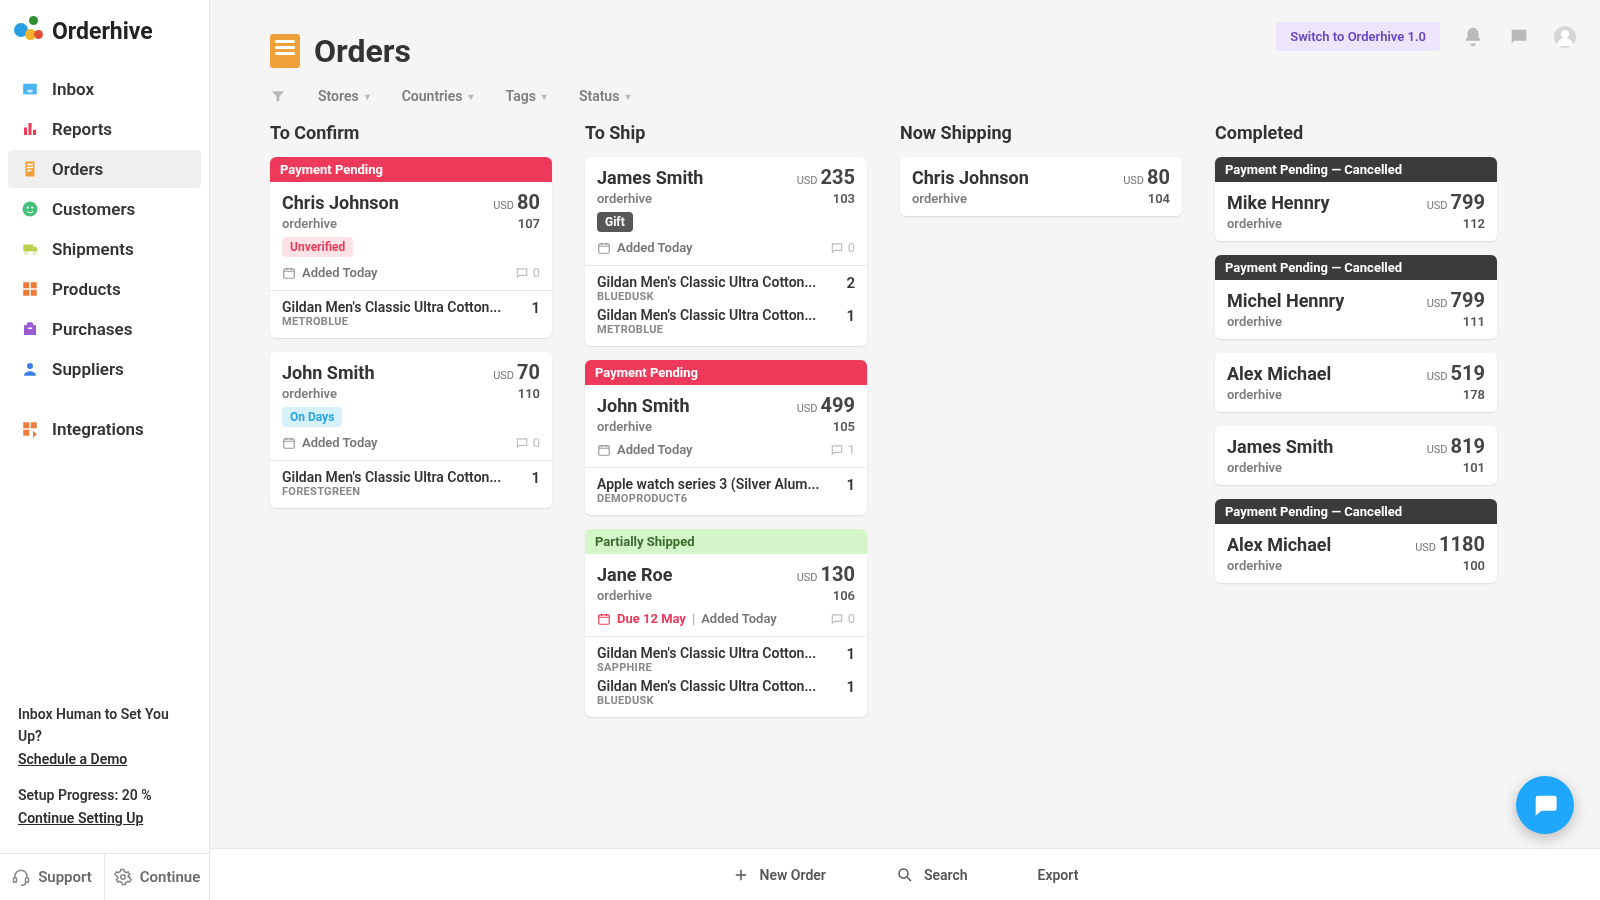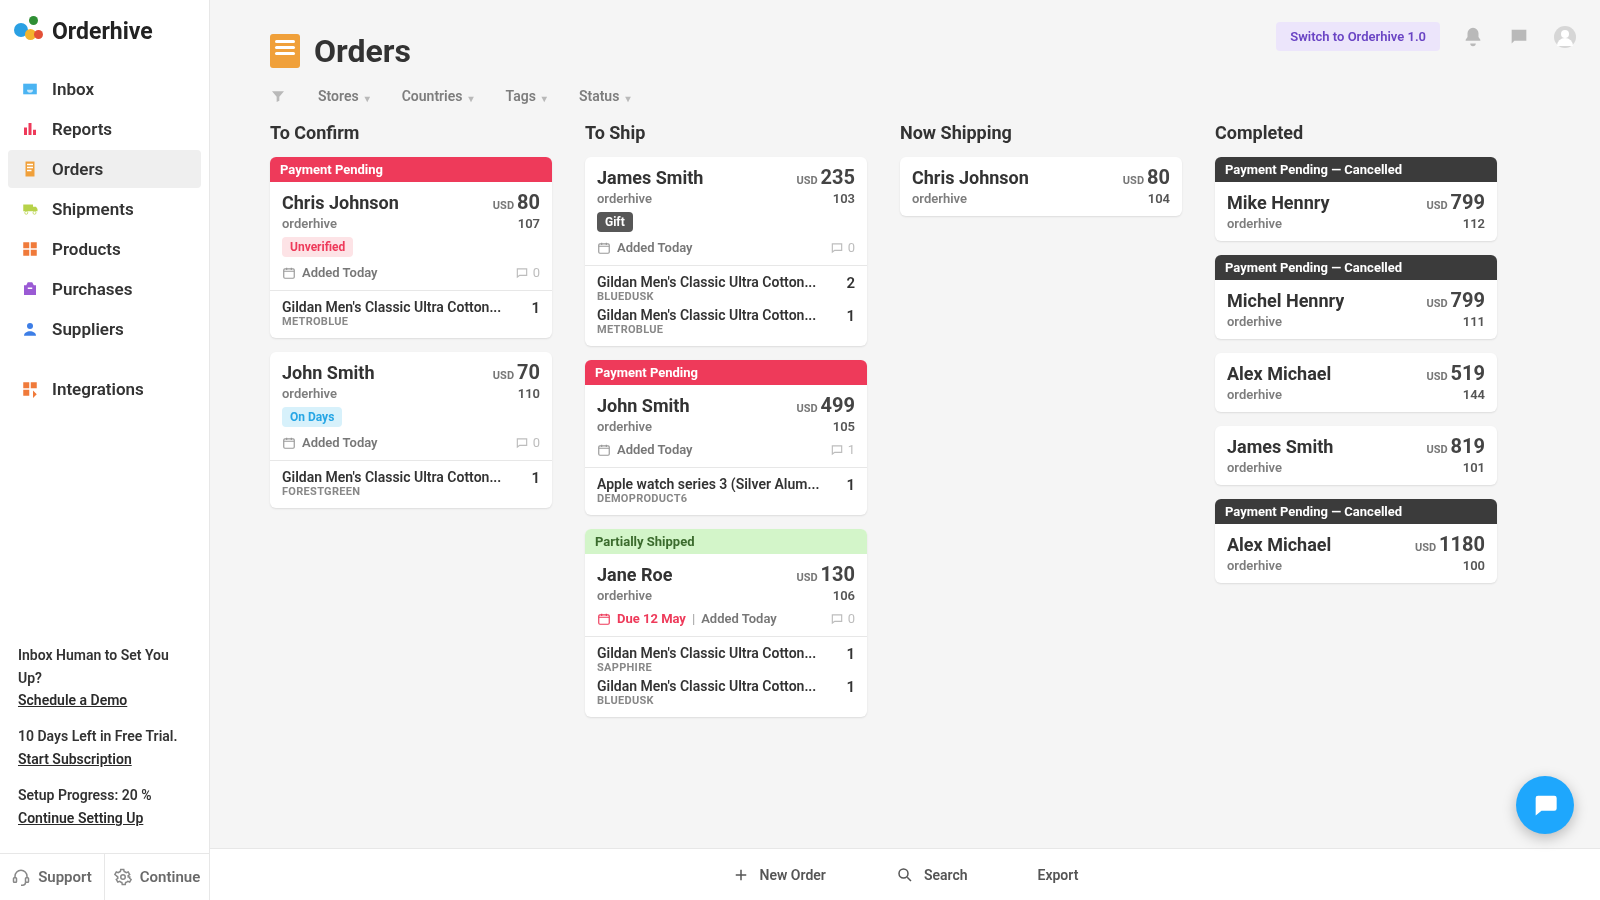--- a/index.html
+++ b/index.html
@@ -43,36 +43,36 @@
   
   .main{position:absolute;left:210px;right:0;top:0;bottom:52px;overflow:hidden;}
   .topbar{position:absolute;right:22px;top:22px;display:flex;align-items:center;gap:20px;}
   .top-ico{width:26px;height:26px;color:#b9b9b9;display:flex;align-items:center;justify-content:center;}
   .switch-btn{background:#ece5fb;color:var(--purple);padding:7px 14px;border-radius:4px;font-size:13px;font-weight:600;}
   .page-title{display:flex;align-items:center;gap:14px;padding:32px 60px 14px 60px;font-size:32px;font-weight:700;color:#333;}
   .page-title .title-ico{width:30px;height:34px;border-radius:3px;background:var(--gold);position:relative;}
   .page-title .title-ico::before{content:"";position:absolute;left:5px;right:5px;top:6px;height:3px;background:#fff;border-radius:2px;box-shadow:0 6px 0 #fff,0 12px 0 #fff;}
   .filters{display:flex;align-items:center;gap:32px;padding:4px 60px 18px 60px;color:var(--muted);font-weight:600;}
   .filter-ico{color:#b9b9b9;}
-  .filter{display:flex;align-items:flex-end;gap:6px;cursor:pointer;}
+  .filter{display:flex;align-items:center;gap:6px;cursor:pointer;}
   .chev{font-size:10px;color:#b9b9b9;}
   
   .board{display:flex;gap:33px;padding:0 60px;align-items:flex-start;}
   .col{width:282px;flex:0 0 282px;}
   .col-title{font-size:18px;font-weight:700;color:#333;margin-bottom:14px;}
   .card{background:var(--card);border-radius:6px;box-shadow:0 1px 2px rgba(0,0,0,0.1);margin-bottom:14px;overflow:hidden;}
   .banner{padding:5px 10px;font-size:13px;font-weight:700;color:#fff;}
   .b-red{background:var(--red);}
   .b-dark{background:var(--dark-banner);}
   .b-green{background:var(--green-soft);color:#3b6b2d;}
   .card-body{padding:8px 12px 10px 12px;}
   .row1{display:flex;justify-content:space-between;align-items:baseline;}
   .cust{font-size:18px;font-weight:700;color:#333;white-space:nowrap;overflow:hidden;text-overflow:ellipsis;max-width:150px;}
   .price{font-size:20px;font-weight:700;color:#444;}
-  .price .cur{font-size:11px;font-weight:700;color:#777;margin-right:3px;text-align:right;}
+  .price .cur{font-size:11px;font-weight:400;color:#777;margin-right:3px;text-align:right;}
   .row2{display:flex;justify-content:space-between;align-items:center;margin-top:2px;}
   .store{font-size:13px;color:var(--muted);font-weight:600;}
   .oid{font-size:13px;color:#555;font-weight:600;}
   .tag{display:inline-block;padding:3px 8px;border-radius:4px;font-size:12px;font-weight:700;margin-top:6px;}
   .tag-unverified{background:#fde3e6;color:var(--red);}
   .tag-hold{background:#d7f1fb;color:var(--blue);}
   .tag-gift{background:#575757;color:#fff;}
   .meta{display:flex;justify-content:space-between;align-items:center;margin-top:8px;color:#777;font-size:13px;}
   .meta .left{display:flex;align-items:center;gap:6px;font-weight:600;justify-content:space-between;}
   .due{color:var(--red);font-weight:700;}
@@ -128,20 +128,31 @@
       <div class="nav-item active">
         <span class="ico" style="color:#f0a03a">
           <svg width="18" height="18" viewBox="0 0 24 24" fill="currentColor">
             <path d="M6 2h12v20H6z"></path>
             <path d="M8 6h8M8 10h8M8 14h6" stroke="#fff" stroke-width="2"></path>
           </svg>
         </span>
         <span>Orders</span>
       </div>
       <div class="nav-item">
+        <span class="ico" style="color:#45c27a">
+          <svg width="18" height="18" viewBox="0 0 24 24" fill="currentColor">
+            <circle cx="12" cy="12" r="10"></circle>
+            <circle cx="9" cy="10" r="1.5" fill="#fff"></circle>
+            <circle cx="15" cy="10" r="1.5" fill="#fff"></circle>
+            <path d="M8 15c1 1.5 2.5 2 4 2s3-.5 4-2" stroke="#fff" stroke-width="1.5" fill="none"></path>
+          </svg>
+        </span>
+        <span>Customers</span>
+      </div>
+      <div class="nav-item">
         <span class="ico" style="color:#b7d24a">
           <svg width="18" height="18" viewBox="0 0 24 24" fill="currentColor">
             <path d="M3 6h13v9H3z"></path>
             <path d="M16 9h4l2 3v3h-6z"></path>
             <circle cx="7" cy="17" r="2" fill="#fff" stroke="currentColor"></circle>
             <circle cx="18" cy="17" r="2" fill="#fff" stroke="currentColor"></circle>
           </svg>
         </span>
         <span>Shipments</span>
       </div>
@@ -184,24 +195,20 @@
           </svg>
       </span>
       <span>Integrations</span>
     </div>
   </div>
 
   <div class="sidebar-bottom">
     <div class="block">
       <div>Inbox Human to Set You Up?</div>
       <a href="#">Schedule a Demo</a>
-    </div>
-    <div class="block">
-      <div>10 Days Left in Free Trial.</div>
-      <a href="#">Start Subscription</a>
     </div>
     <div class="block">
       <div>Setup Progress: 20 %</div>
       <a href="#">Continue Setting Up</a>
     </div>
   </div>
 
   <div class="sidebar-footer">
     <div class="fbtn">
       <span>
@@ -516,21 +523,21 @@
           </div>
         </div>
         <div class="card">
           <div class="card-body">
       <div class="row1">
         <div class="cust">Alex Michael</div>
         <div class="price"><span class="cur">USD</span>519</div>
       </div>
       <div class="row2">
         <div class="store">orderhive</div>
-        <div class="oid">144</div>
+        <div class="oid">178</div>
       </div>
           </div>
         </div>
         <div class="card">
           <div class="card-body">
       <div class="row1">
         <div class="cust">James Smith</div>
         <div class="price"><span class="cur">USD</span>819</div>
       </div>
       <div class="row2">

